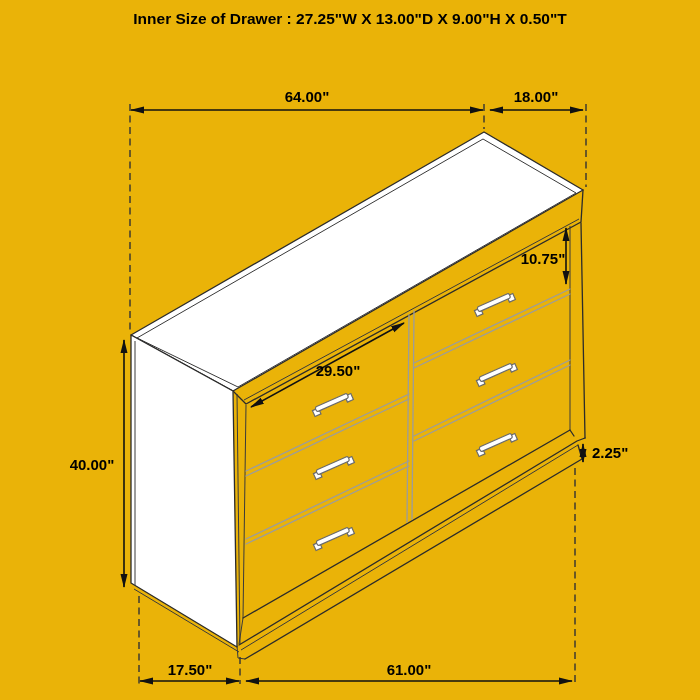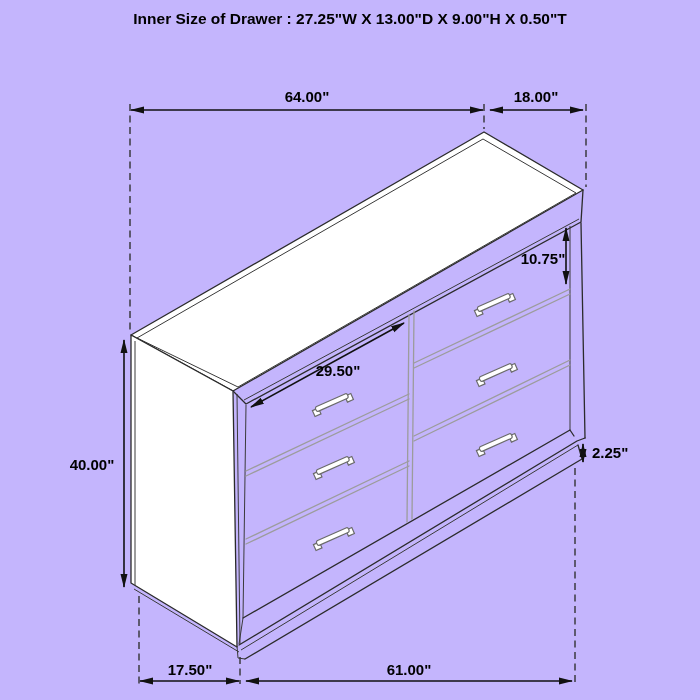--- a/index.html
+++ b/index.html
@@ -1,17 +1,17 @@
 <!DOCTYPE html>
 <html><head>
 <meta charset="utf-8">
 <style>
   html,body{margin:0;padding:0;background:#fff;}
   .canvas{
-    position:relative;width:700px;height:700px;background:#c4b5fd;
+    position:relative;width:700px;height:700px;background:#eab308;
     font-family:"Liberation Sans", sans-serif;overflow:hidden;
   }
   svg text{
     font-family:"Liberation Sans", sans-serif;
     font-weight:bold;fill:#000;
   }
   .title-text{font-size:15.5px;}
   .dim-text{font-size:15px;}
   .outline{stroke:#2b2b2b;stroke-width:1.3;fill:none;stroke-linejoin:round;stroke-linecap:round;}
   .outline-thin{stroke:#3a3a3a;stroke-width:1;fill:none;}

